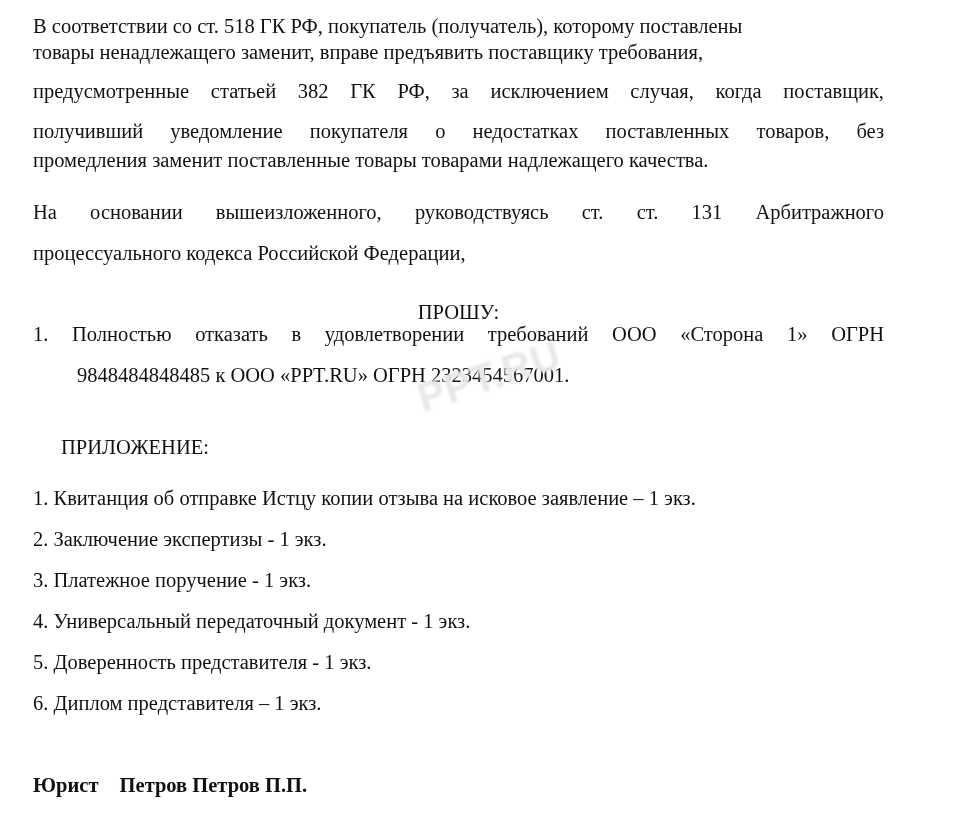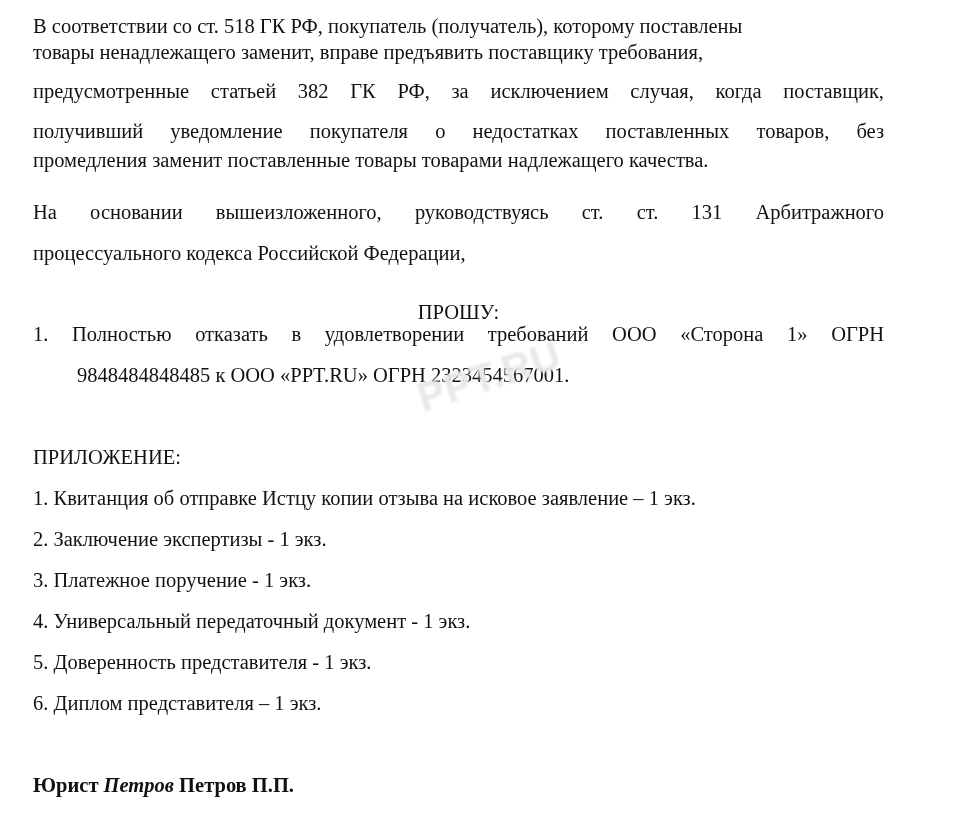--- a/index.html
+++ b/index.html
@@ -48,21 +48,21 @@
       color: #e8e8e8;
       transform: rotate(-18deg);
       transform-origin: left top;
       filter: blur(1px);
       letter-spacing: 1px;
     }
     .sig {
       font-weight: bold;
     }
     .sig-italic {
-      font-style: italic;
+      margin-left: 16px;
     }
   </style>
 </head>
 <body>
 
 <div class="page">
 
   <div class="line" style="top:14px;">В соответствии со ст. 518 ГК РФ, покупатель (получатель), которому поставлены</div>
   <div class="line" style="top:40px;">товары ненадлежащего заменит, вправе предъявить поставщику требования,</div>
   <div class="line justify" style="top:79px;">предусмотренные статьей 382 ГК РФ, за исключением случая, когда поставщик,</div>
@@ -70,21 +70,21 @@
   <div class="line" style="top:148px;">промедления заменит поставленные товары товарами надлежащего качества.</div>
 
   <div class="line justify" style="top:200px;">На основании вышеизложенного, руководствуясь ст. ст. 131 Арбитражного</div>
   <div class="line" style="top:241px;">процессуального кодекса Российской Федерации,</div>
 
   <div class="line center" style="top:264px;margin-top:36px;">ПРОШУ:</div>
 
   <div class="line justify" style="top:322px;">1. Полностью отказать в удовлетворении требований ООО «Сторона 1» ОГРН</div>
   <div class="line" style="top:363px;margin-left:44px;">9848484848485 к ООО «PPT.RU» ОГРН 2323454567001.</div>
 
-  <div class="line" style="top:445px;">ПРИЛОЖЕНИЕ:</div>
+  <div class="line" style="top:435px;margin-left:28px;">ПРИЛОЖЕНИЕ:</div>
   <div class="line" style="top:486px;text-align:right;">1. Квитанция об отправке Истцу копии отзыва на исковое заявление – 1 экз.</div>
   <div class="line" style="top:527px;">2. Заключение экспертизы - 1 экз.</div>
   <div class="line" style="top:568px;">3. Платежное поручение - 1 экз.</div>
   <div class="line" style="top:609px;">4. Универсальный передаточный документ - 1 экз.</div>
   <div class="line" style="top:650px;">5.  Доверенность представителя - 1 экз.</div>
   <div class="line" style="top:691px;">6. Диплом представителя – 1 экз.</div>
 
   <div class="line sig" style="top:773px;">
     <span>Юрист</span>
     <span class="sig-italic">Петров</span>

